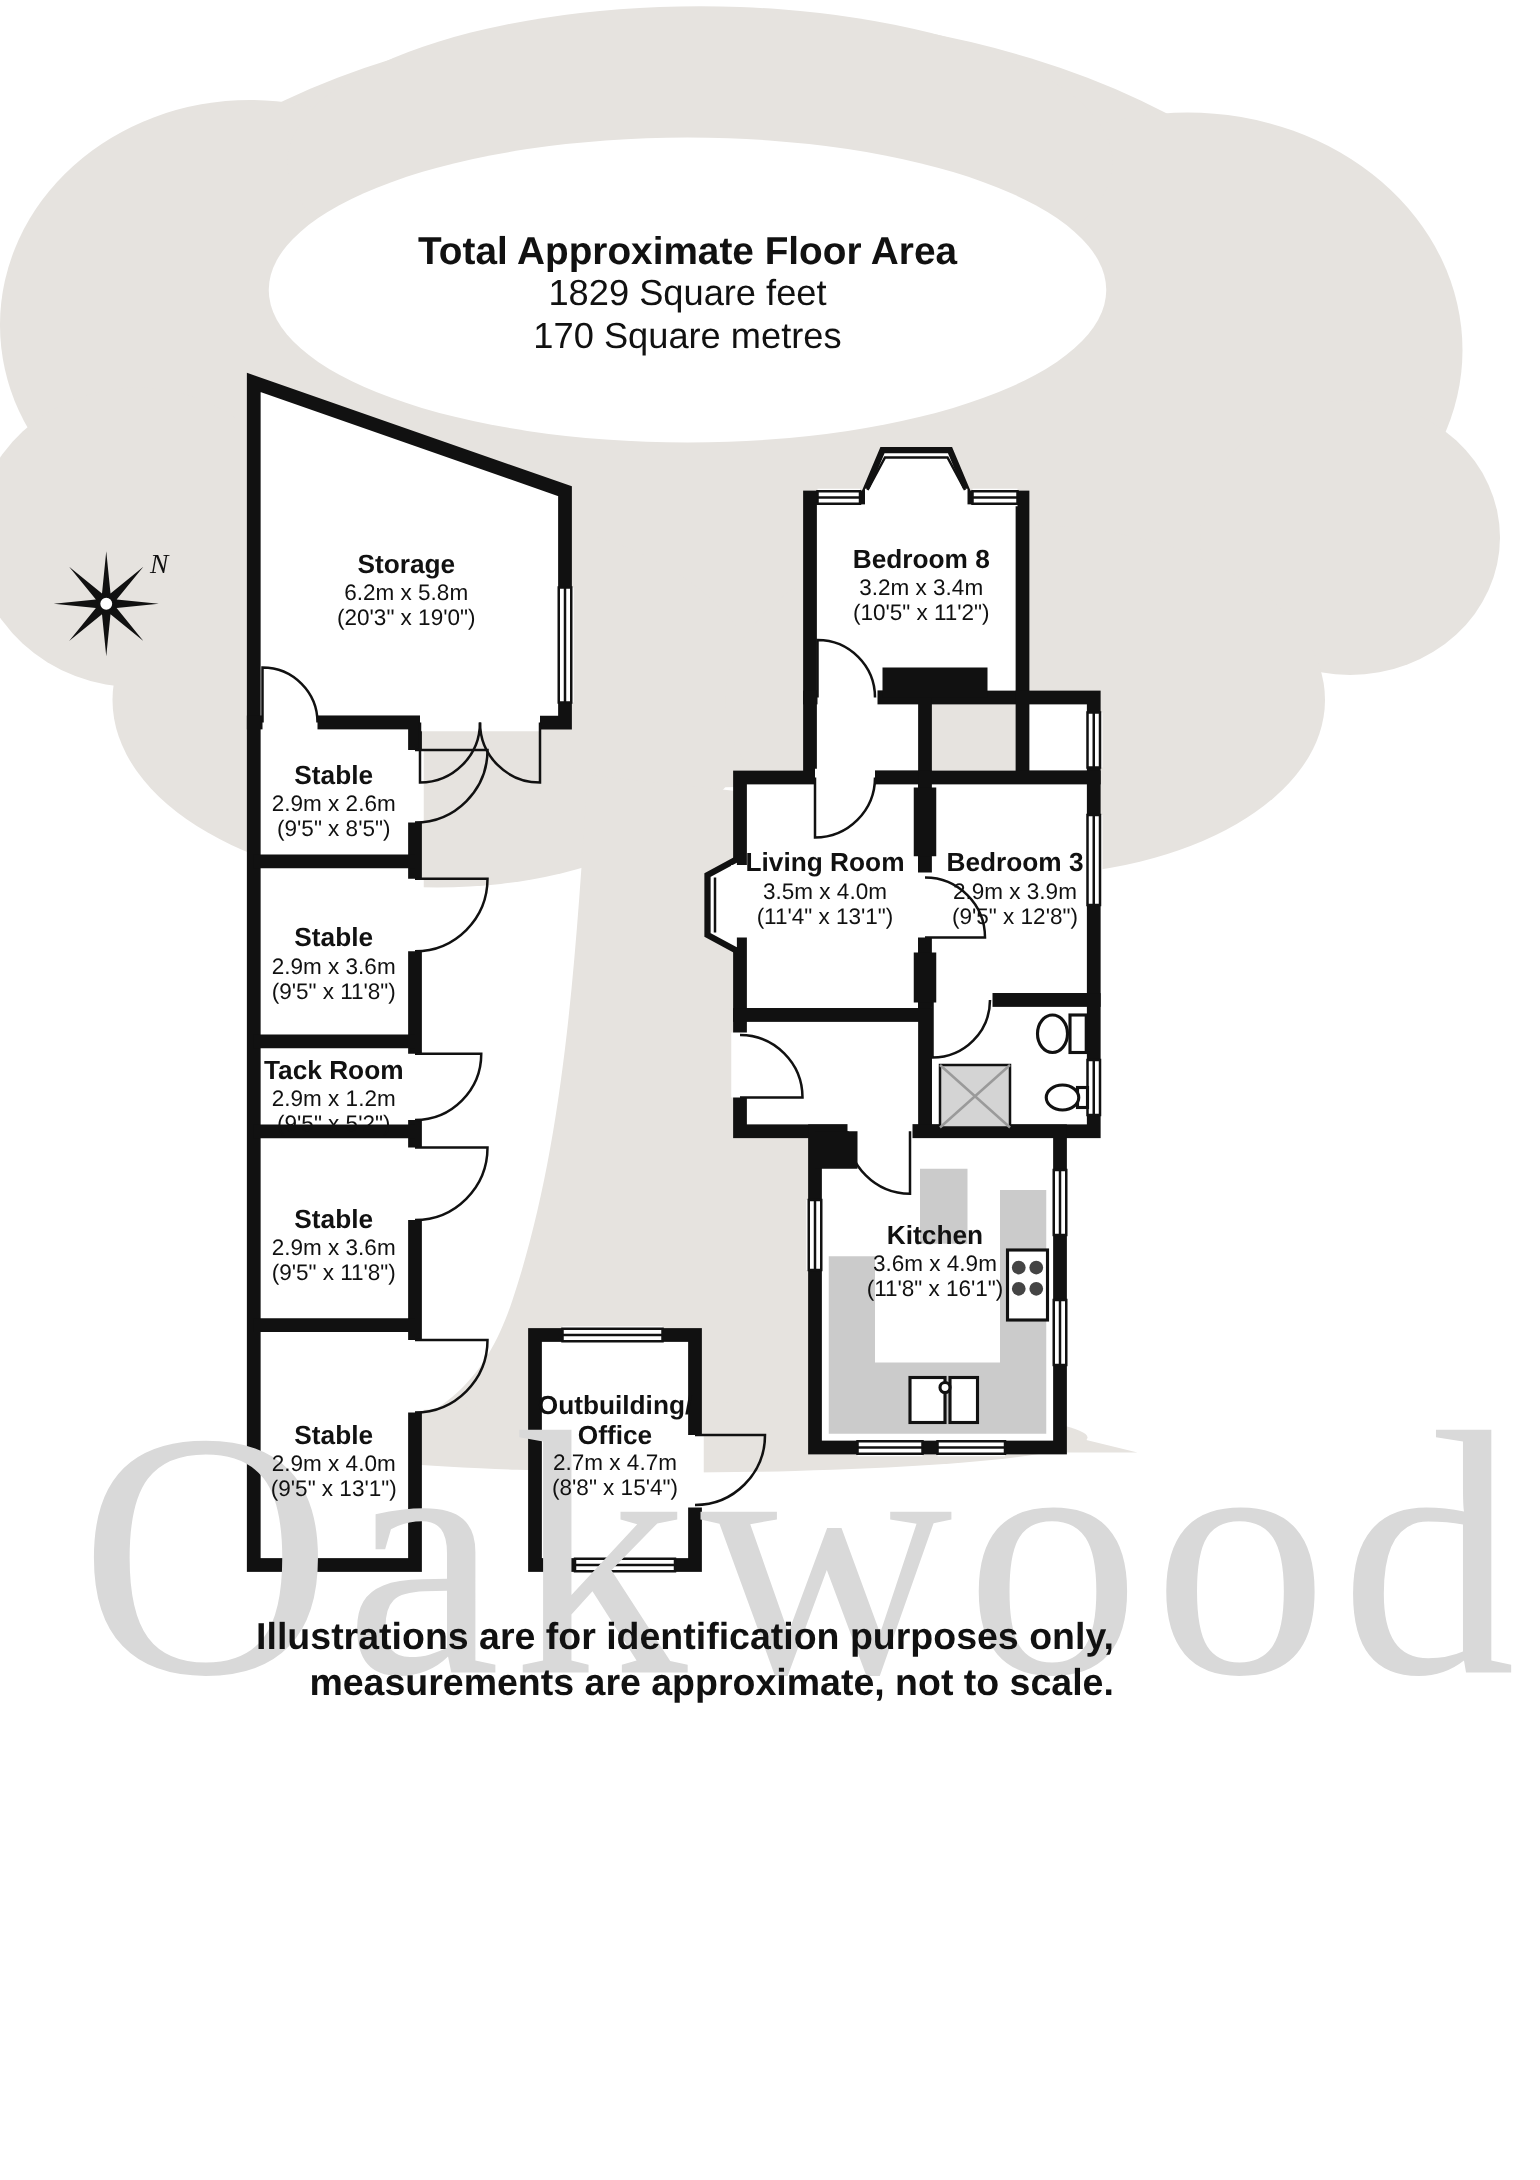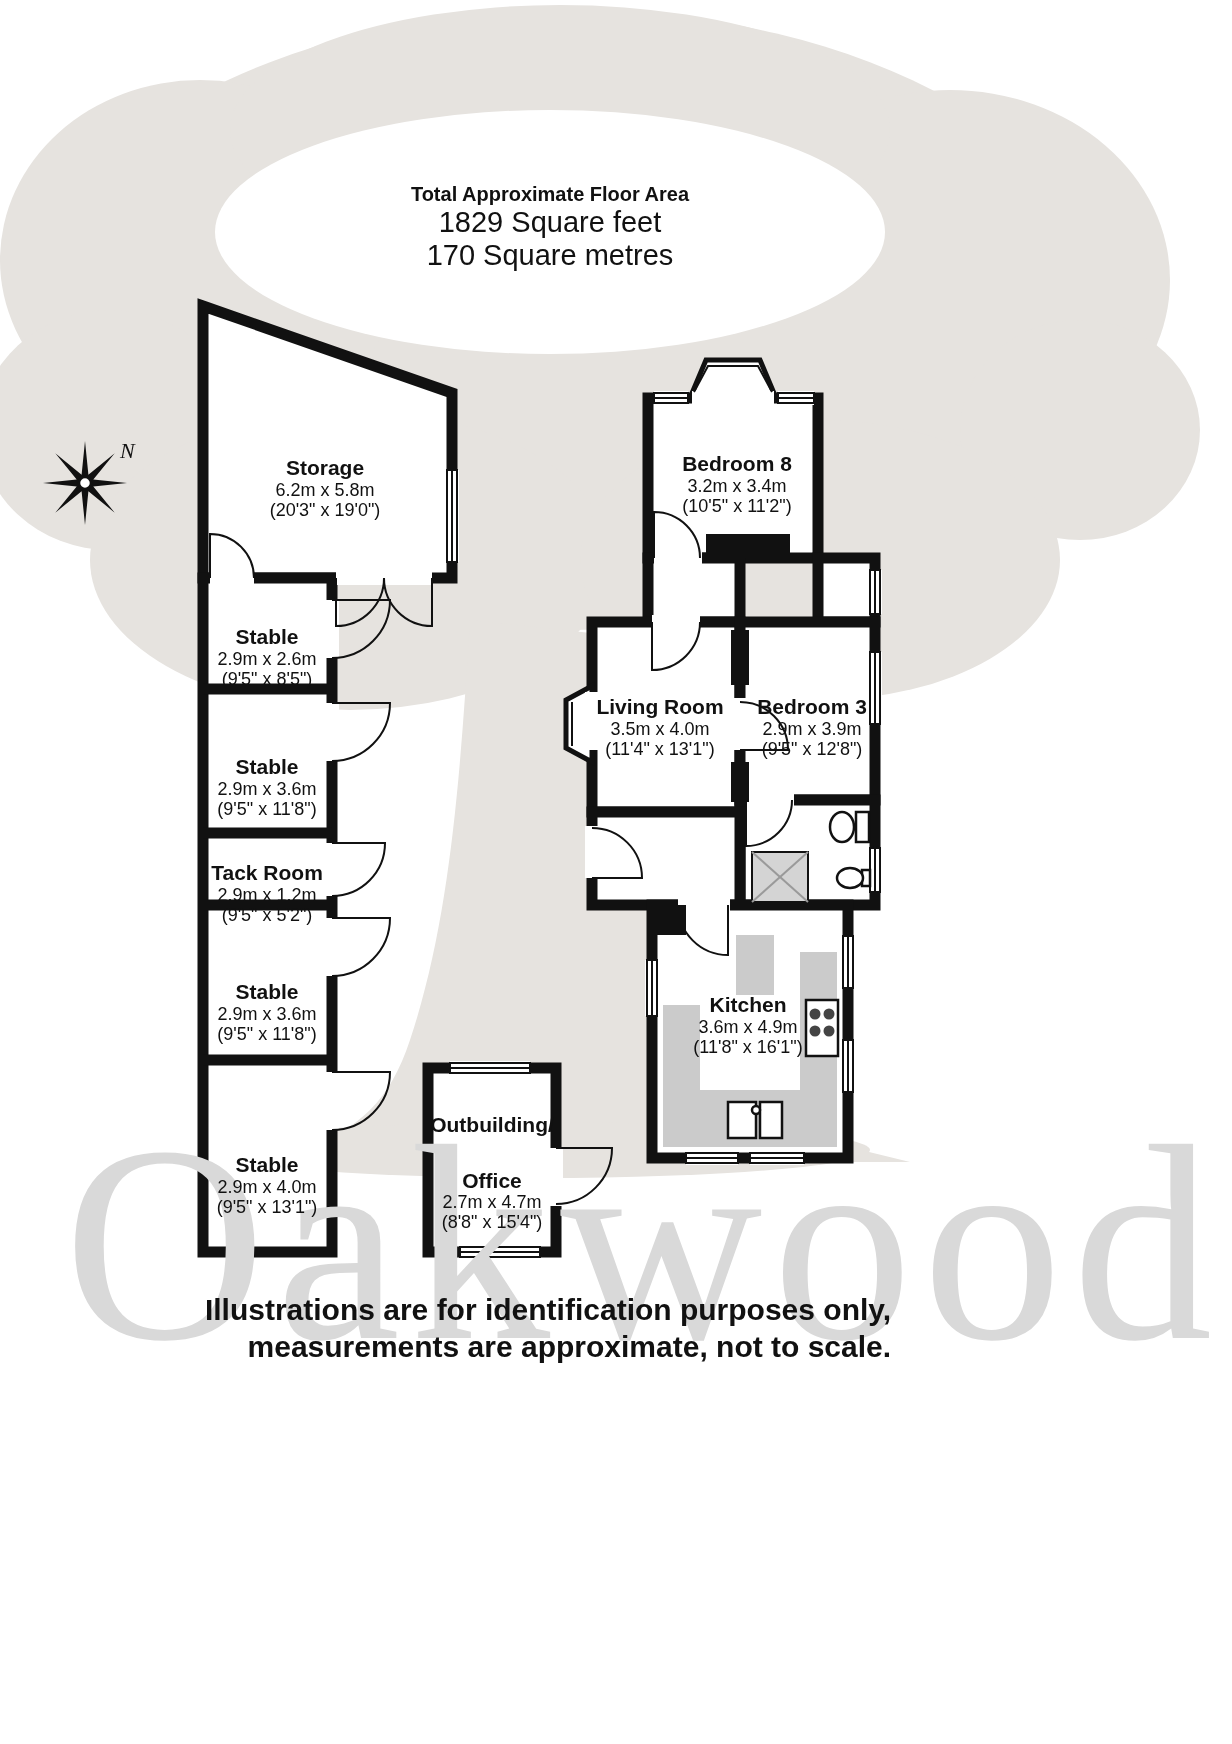--- a/index.html
+++ b/index.html
@@ -16,27 +16,27 @@
   .wall{fill:none;stroke:#111;stroke-width:11;}
   .thin{fill:none;stroke:#111;stroke-width:2;}
   .erase{fill:#ffffff;stroke:none;}
   .win{fill:#ffffff;stroke:#111;stroke-width:2;}
   .solid{fill:#111;stroke:none;}
   .fixture{fill:#ffffff;stroke:#111;stroke-width:2.5;}
 
   
   .header{position:absolute;left:550px;top:182px;transform:translateX(-50%);
     text-align:center;white-space:nowrap;z-index:6;}
-  .header-title{font-size:20px;font-weight:bold;line-height:1.2;}
+  .header-title{font-size:31px;font-weight:bold;line-height:1.2;}
   .header-line{font-size:29px;line-height:1.15;}
 
   
   .room-label{position:absolute;transform:translate(-50%,-50%);
     text-align:center;white-space:nowrap;z-index:5;line-height:1.12;}
-  .room-name{font-size:21px;font-weight:bold;margin-top:32px;}
+  .room-name{font-size:21px;font-weight:bold;}
   .room-dim{font-size:18px;}
 
   
   .disclaimer{position:absolute;left:548px;top:1292px;transform:translateX(-50%);
     text-align:right;white-space:nowrap;font-size:30px;font-weight:bold;
     line-height:1.22;z-index:6;}
 
   
   .watermark{position:absolute;inset:0;z-index:4;pointer-events:none;}
   .watermark-word{

